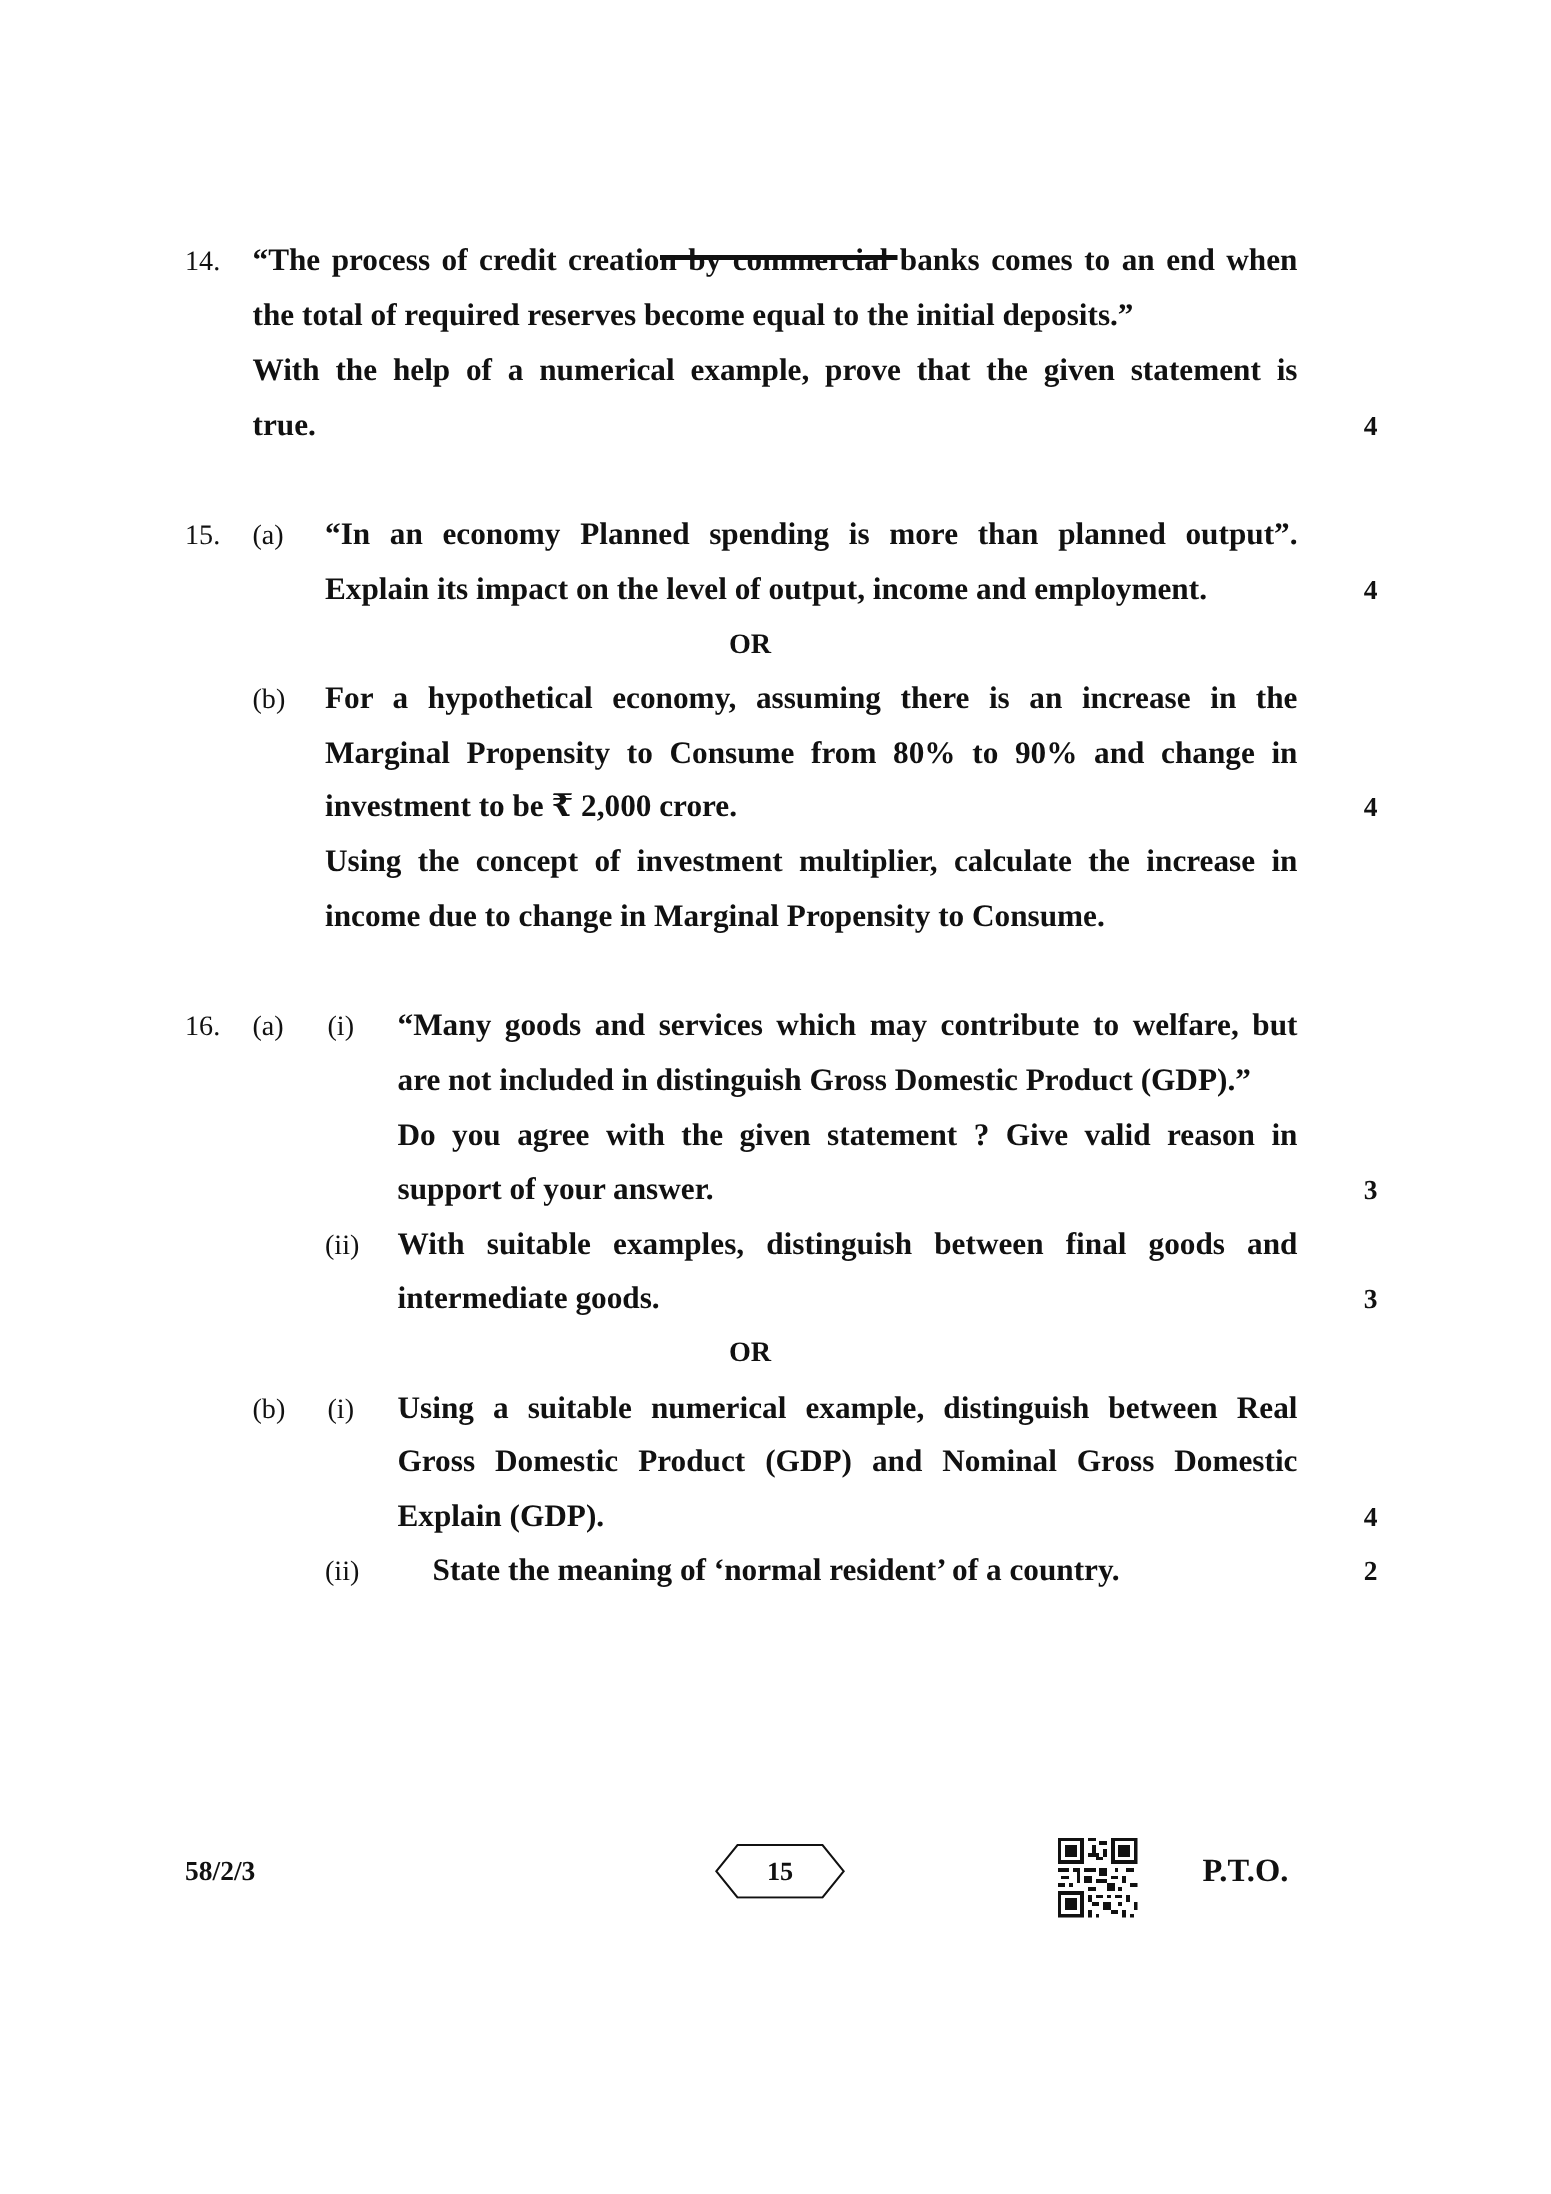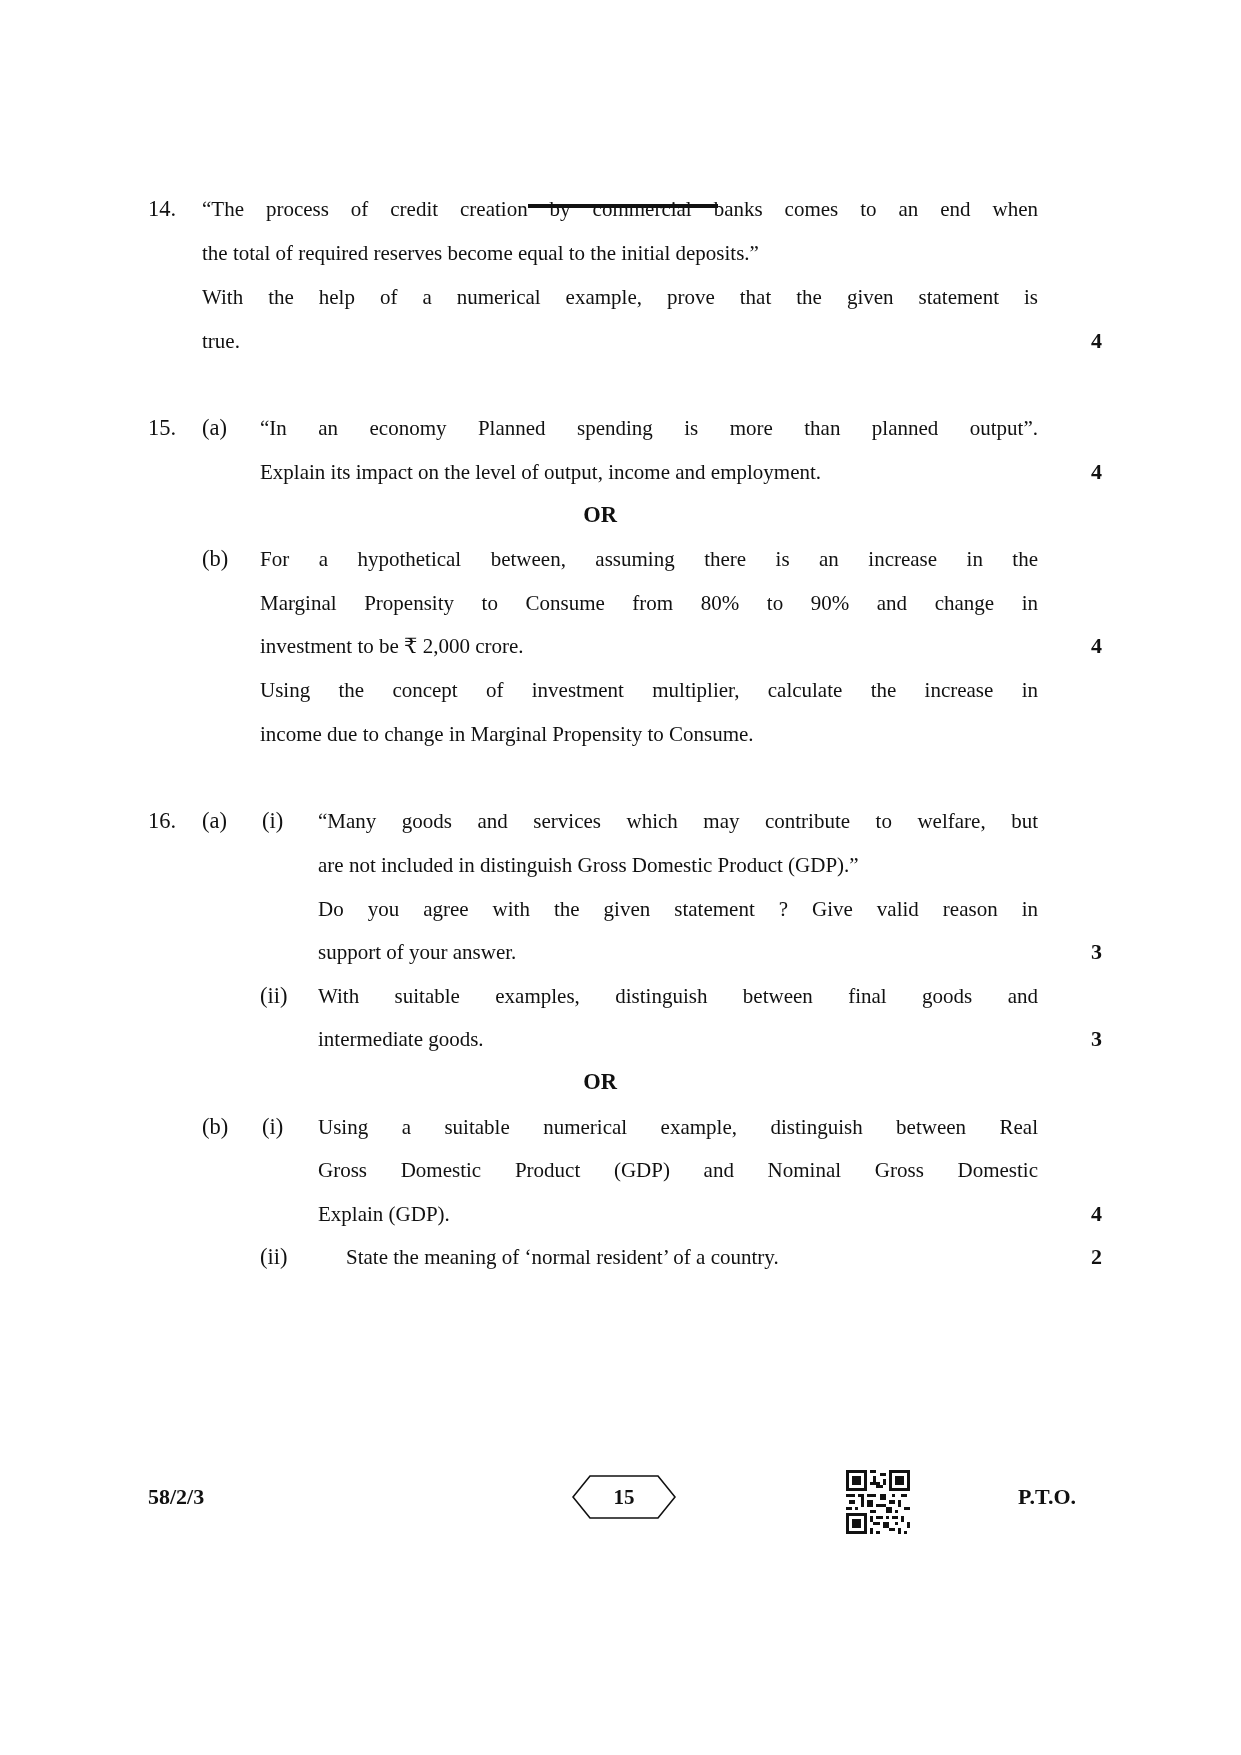--- a/index.html
+++ b/index.html
@@ -2,30 +2,30 @@
 <html><head>
 <meta charset="utf-8">
 <style>
   html, body { margin: 0; padding: 0; background: #ffffff; }
   body {
     width: 1241px; height: 1755px; position: relative; overflow: hidden;
     font-family: "Liberation Serif", "DejaVu Serif", serif;
     color: #111111;
   }
   .top-rule { position: absolute; left: 528px; top: 204px; width: 190px; height: 4px; background: #111; }
-  .line { position: absolute; font-size: 21px; line-height: 30px; white-space: nowrap; }
+  .line { position: absolute; font-size: 25px; line-height: 30px; white-space: nowrap; font-weight: bold; }
   .just { text-align: justify; text-align-last: justify; white-space: normal; }
   .qnum { position: absolute; font-size: 22.5px; line-height: 30px; }
   .mark { position: absolute; left: 1082px; font-size: 22px; line-height: 30px; font-weight: bold; width: 20px; text-align: right; }
   .or { position: absolute; left: 560px; width: 80px; text-align: center; font-size: 22.5px; font-weight: bold; line-height: 30px; }
   .footer-code { position: absolute; left: 148px; top: 1482px; font-size: 22px; font-weight: bold; line-height: 30px; }
   .page-hex { position: absolute; left: 572px; top: 1475px; width: 104px; height: 44px; }
   .page-num { position: absolute; left: 572px; top: 1482px; width: 104px; text-align: center; font-size: 21px; font-weight: bold; line-height: 30px; }
   .qr { position: absolute; left: 846px; top: 1470px; width: 64px; height: 64px; }
-  .pto { position: absolute; left: 1018px; top: 1482px; font-size: 22px; font-weight: bold; line-height: 30px; }
+  .pto { position: absolute; left: 962px; top: 1482px; font-size: 26px; font-weight: bold; line-height: 30px; }
 </style>
 </head>
 <body>
 
 <div class="top-rule"></div>
 
 <div>
   <span class="qnum" style="left:148px; top:194px;">14.</span>
   <div class="line just" style="left:202px; top:194px; width:836px;">“The process of credit creation by commercial banks comes to an end when</div>
   <div class="line" style="left:202px; top:238px;">the total of required reserves become equal to the initial deposits.”</div>
@@ -37,21 +37,21 @@
 <div>
   <span class="qnum" style="left:148px; top:413px;">15.</span>
   <span class="qnum" style="left:202px; top:413px;">(a)</span>
   <div class="line just" style="left:260px; top:413px; width:778px;">“In an economy Planned spending is more than planned output”.</div>
   <div class="line" style="left:260px; top:457px;">Explain its impact on the level of output, income and employment.</div>
   <span class="mark" style="top:457px;">4</span>
 
   <div class="or" style="top:500px;">OR</div>
 
   <span class="qnum" style="left:202px; top:544px;">(b)</span>
-  <div class="line just" style="left:260px; top:544px; width:778px;">For a hypothetical between, assuming there is an increase in the</div>
+  <div class="line just" style="left:260px; top:544px; width:778px;">For a hypothetical economy, assuming there is an increase in the</div>
   <div class="line just" style="left:260px; top:588px; width:778px;">Marginal Propensity to Consume from 80% to 90% and change in</div>
   <div class="line" style="left:260px; top:631px;">investment to be ₹ 2,000 crore.</div>
   <span class="mark" style="top:631px;">4</span>
   <div class="line just" style="left:260px; top:675px; width:778px;">Using the concept of investment multiplier, calculate the increase in</div>
   <div class="line" style="left:260px; top:719px;">income due to change in Marginal Propensity to Consume.</div>
 </div>
 
 <div>
   <span class="qnum" style="left:148px; top:806px;">16.</span>
   <span class="qnum" style="left:202px; top:806px;">(a)</span>

